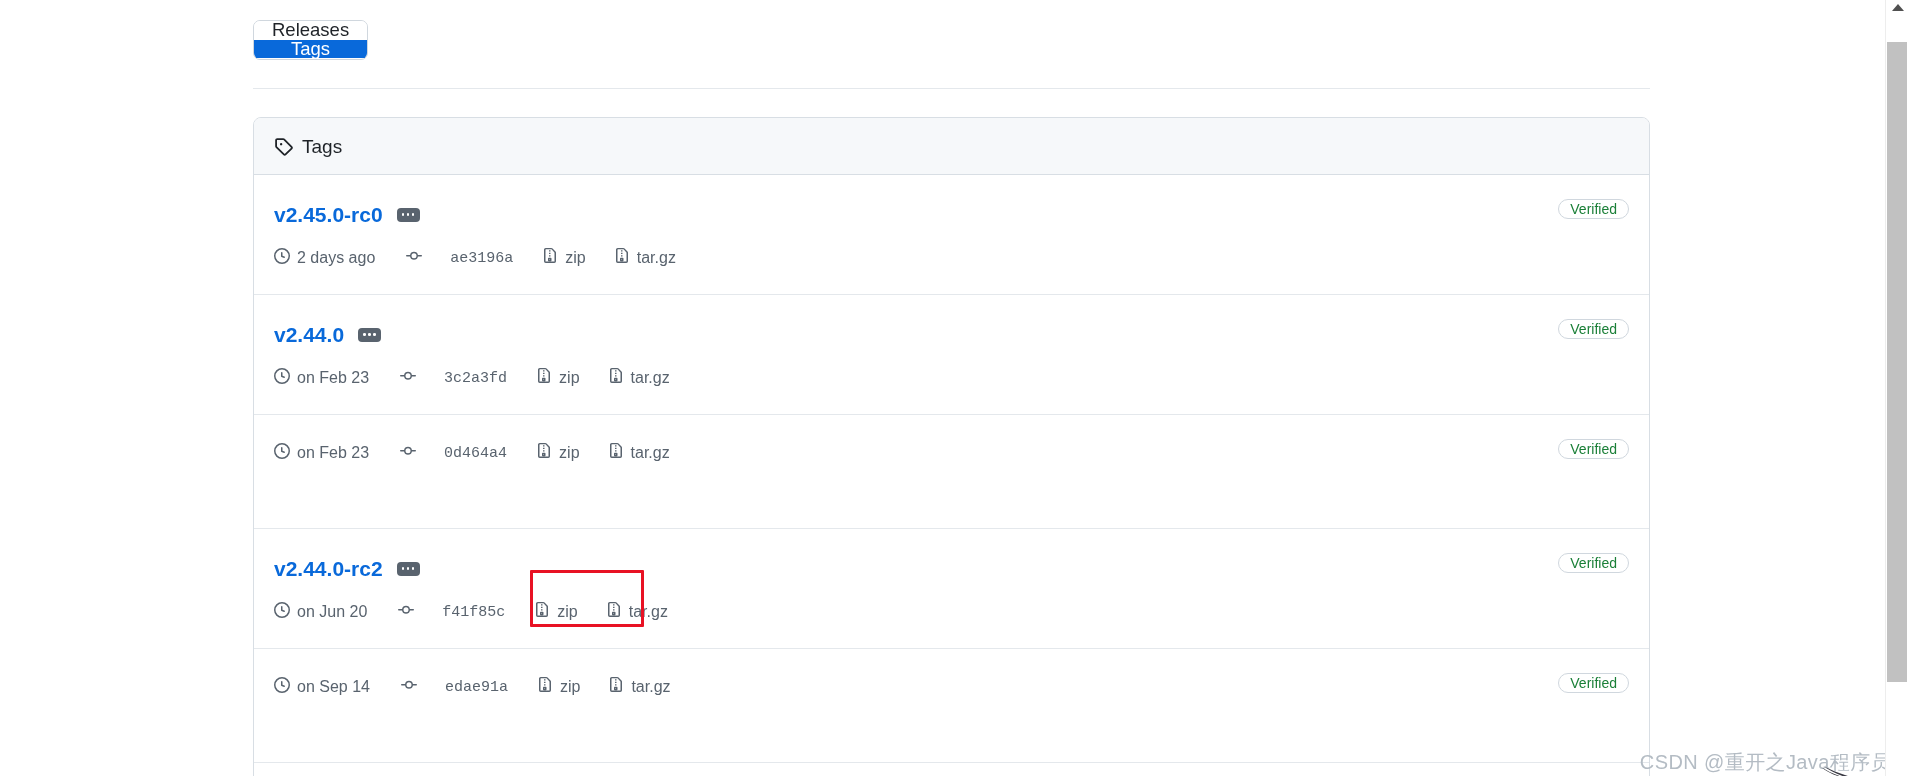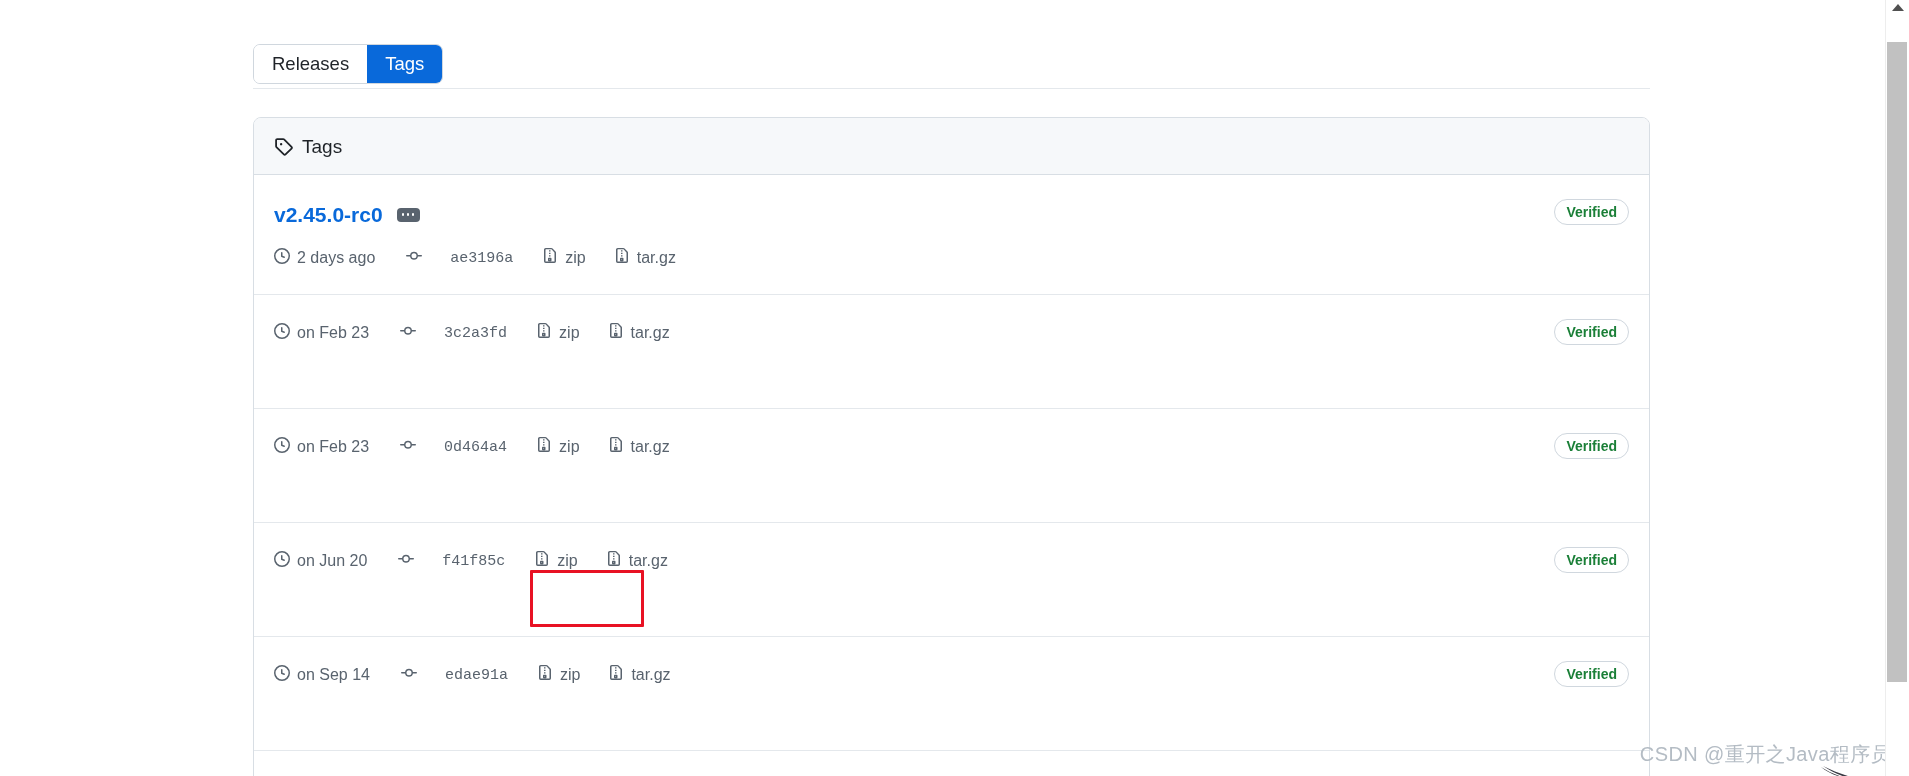--- a/index.html
+++ b/index.html
@@ -17,27 +17,28 @@
     width: 1909px;
     height: 776px;
     background: #ffffff;
     overflow: hidden;
   }
 
   
   .seg-group {
     position: absolute;
     left: 253px;
-    top: 44px;
+    top: 20px;
     display: flex;
     border: 1px solid #d0d7de;
     border-radius: 7px;
     overflow: hidden;
     height: 40px;
     background: #ffffff;
+    flex-direction: column;
   }
   .seg-btn {
     display: flex;
     align-items: center;
     justify-content: center;
     padding: 0 18px;
     font-size: 18.5px;
     font-weight: 400;
     color: #1f2328;
     background: #ffffff;
@@ -159,45 +160,44 @@
   .meta-gap-md { width: 21px; flex: none; }
   .meta-gap-sm { width: 20px; flex: none; }
 
   .verified-badge {
     position: absolute;
     right: 20px;
     top: 24px;
     display: inline-flex;
     align-items: center;
     justify-content: center;
-    height: 26px;
+    height: 20px;
     padding: 0 11px;
     border: 1px solid #d0d7de;
     border-radius: 14px;
     font-size: 14px;
     color: #1a7f37;
     background: #ffffff;
     line-height: 1;
     white-space: nowrap;
-    font-weight: bold;
   }
 
   
   .highlight-box {
     position: absolute;
     border: 3px solid #e81123;
     pointer-events: none;
     border-radius: 1px;
   }
 
   
   .watermark {
     position: absolute;
     right: 18px;
-    bottom: 8px;
+    bottom: 0;
     font-size: 20px;
     color: #b4bcc4;
     white-space: nowrap;
     letter-spacing: 0.4px;
     user-select: none;
     font-family: "Liberation Sans", sans-serif;
   }
   .watermark-swoosh {
     position: absolute;
     right: 30px;
@@ -295,20 +295,28 @@
           <span><svg width="16" height="16" viewBox="0 0 16 16" fill="#59636e">
                 <path d="M3.5 1.75v11.5c0 .09.048.173.126.217a.75.75 0 0 0 .374.1h8a.75.75 0 0 0 .374-.1.25.25 0 0 0 .126-.217V4.664a.25.25 0 0 0-.073-.177L9.513 1.323A.25.25 0 0 0 9.336 1.25H4a.5.5 0 0 0-.5.5ZM2 1.75C2 .784 2.784 0 3.75 0h5.586c.464 0 .909.184 1.237.513l2.914 2.914c.329.328.513.773.513 1.237v8.586A1.75 1.75 0 0 1 12.25 15h-8.5A1.75 1.75 0 0 1 2 13.25Zm5 .5h1.5v1.25H7Zm0 2.5h1.5v1.25H7Zm0 2.5h1.5v1.25H7Zm-.25 2.5h2a.75.75 0 0 1 .75.75v2a.75.75 0 0 1-.75.75h-2a.75.75 0 0 1-.75-.75v-2a.75.75 0 0 1 .75-.75Zm.75 2.25h.5v-.75h-.5Z"></path>
               </svg></span>
           <span class="lbl">tar.gz</span>
         </span>
       </div>
       <span class="verified-badge">Verified</span>
     </div>
 
     <div class="tag-row">
+      <div class="tag-title-line">
+        <a class="tag-name">v2.44.0</a>
+        <button class="ellipsis-btn">
+            <i></i>
+            <i></i>
+            <i></i>
+          </button>
+      </div>
       <div class="tag-meta">
         <span class="meta-item">
           <span><svg width="16" height="16" viewBox="0 0 16 16" fill="#59636e">
                 <path d="M8 0a8 8 0 1 1 0 16A8 8 0 0 1 8 0ZM1.5 8a6.5 6.5 0 1 0 13 0 6.5 6.5 0 0 0-13 0Zm7-3.25v2.992l2.028.812a.75.75 0 0 1-.557 1.392l-2.5-1A.751.751 0 0 1 7 8.25v-3.5a.75.75 0 0 1 1.5 0Z"></path>
               </svg></span>
           <span class="lbl">on Feb 23</span>
         </span>
         <span class="meta-gap-lg"></span>
         <span class="meta-item">
           <span><svg width="18" height="16" viewBox="0 0 16 16" fill="#59636e">
@@ -361,20 +369,28 @@
           <span><svg width="16" height="16" viewBox="0 0 16 16" fill="#59636e">
                 <path d="M3.5 1.75v11.5c0 .09.048.173.126.217a.75.75 0 0 0 .374.1h8a.75.75 0 0 0 .374-.1.25.25 0 0 0 .126-.217V4.664a.25.25 0 0 0-.073-.177L9.513 1.323A.25.25 0 0 0 9.336 1.25H4a.5.5 0 0 0-.5.5ZM2 1.75C2 .784 2.784 0 3.75 0h5.586c.464 0 .909.184 1.237.513l2.914 2.914c.329.328.513.773.513 1.237v8.586A1.75 1.75 0 0 1 12.25 15h-8.5A1.75 1.75 0 0 1 2 13.25Zm5 .5h1.5v1.25H7Zm0 2.5h1.5v1.25H7Zm0 2.5h1.5v1.25H7Zm-.25 2.5h2a.75.75 0 0 1 .75.75v2a.75.75 0 0 1-.75.75h-2a.75.75 0 0 1-.75-.75v-2a.75.75 0 0 1 .75-.75Zm.75 2.25h.5v-.75h-.5Z"></path>
               </svg></span>
           <span class="lbl">tar.gz</span>
         </span>
       </div>
       <span class="verified-badge">Verified</span>
     </div>
 
     <div class="tag-row">
+      <div class="tag-title-line">
+        <a class="tag-name">v2.44.0-rc2</a>
+        <button class="ellipsis-btn">
+            <i></i>
+            <i></i>
+            <i></i>
+          </button>
+      </div>
       <div class="tag-meta">
         <span class="meta-item">
           <span><svg width="16" height="16" viewBox="0 0 16 16" fill="#59636e">
                 <path d="M8 0a8 8 0 1 1 0 16A8 8 0 0 1 8 0ZM1.5 8a6.5 6.5 0 1 0 13 0 6.5 6.5 0 0 0-13 0Zm7-3.25v2.992l2.028.812a.75.75 0 0 1-.557 1.392l-2.5-1A.751.751 0 0 1 7 8.25v-3.5a.75.75 0 0 1 1.5 0Z"></path>
               </svg></span>
           <span class="lbl">on Jun 20</span>
         </span>
         <span class="meta-gap-lg"></span>
         <span class="meta-item">
           <span><svg width="18" height="16" viewBox="0 0 16 16" fill="#59636e">

